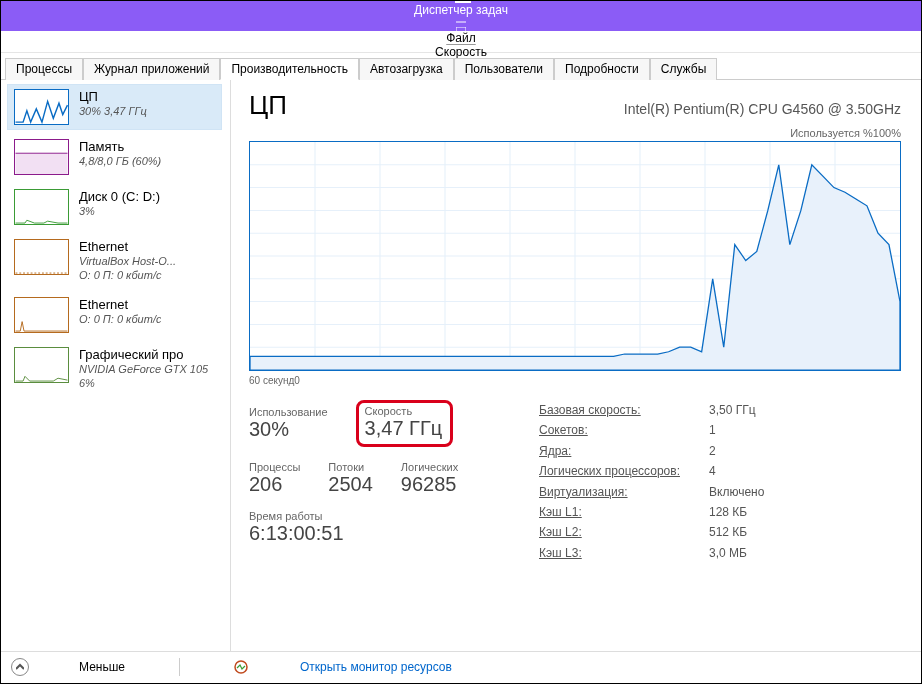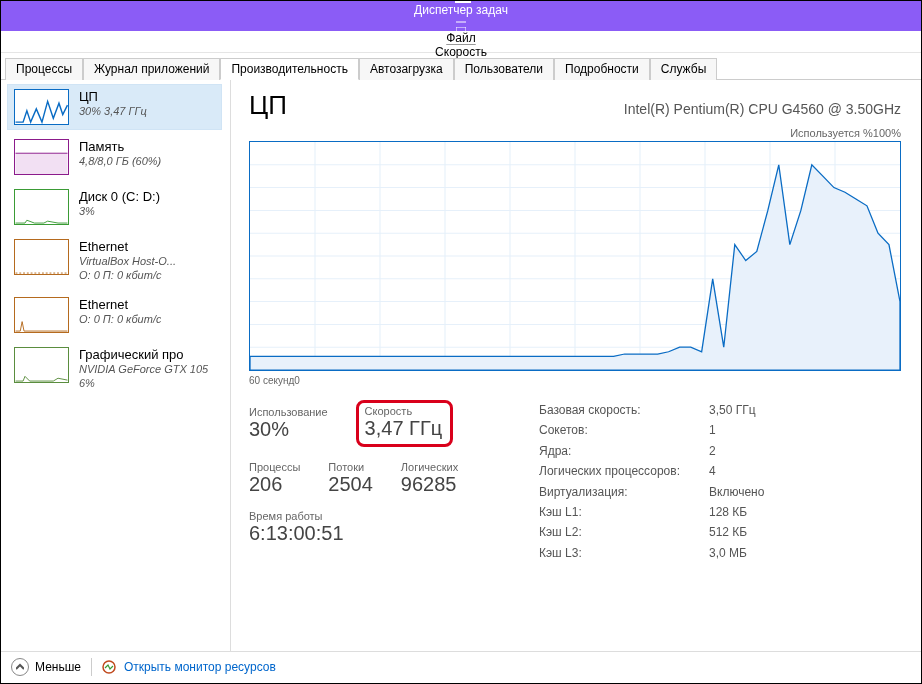--- a/index.html
+++ b/index.html
@@ -42,24 +42,24 @@
 .stats{ display:flex; margin-top:14px; }
 .leftstats{ width:260px; }
 .statrow{ display:flex; margin-bottom:14px;align-items:center; }
 .statcell{ margin-right:28px; }
 .statcell .lbl{ font-size:11px; color:#666; }
 .statcell .val{ font-size:20px; color:#444; }
 .highlight{ border:3px solid #d9001b; border-radius:8px; padding:2px 8px 4px 6px; box-shadow:0 0 0 2px #fff inset; }
 
 .rightstats{ margin-left:30px; }
 .rrow{ display:flex; font-size:12px; color:#555; line-height:1.7; }
-.rrow .rk{ width:170px; }
+.rrow .rk{ width:170px;text-decoration:underline; }
 .rrow .rv{ }
 
-.footer{ height:30px; border-top:1px solid #ddd; display:flex; align-items:center; padding:0 10px; font-size:12px; }
+.footer{ height:30px; border-top:1px solid #ddd; display:flex; align-items:center; padding:0 10px; font-size:12px;gap:44px; }
 .footer .circle{ width:18px; height:18px; border:1px solid #888; border-radius:50%; display:flex; align-items:center; justify-content:center; margin-right:6px; }
 .footer .circle svg{ width:8px;height:8px;stroke:#555;stroke-width:2;fill:none;}
 .footer a{ color:#0066cc; text-decoration:none; margin-left:4px; }
 .footer .sep{ width:1px; height:18px; background:#ccc; margin:0 10px; }
 .ticon{ width:14px;height:14px; margin-right:4px; display:inline-block; vertical-align:middle; }
 </style>
 </head>
 <body>
 
 <div class="titlebar">

